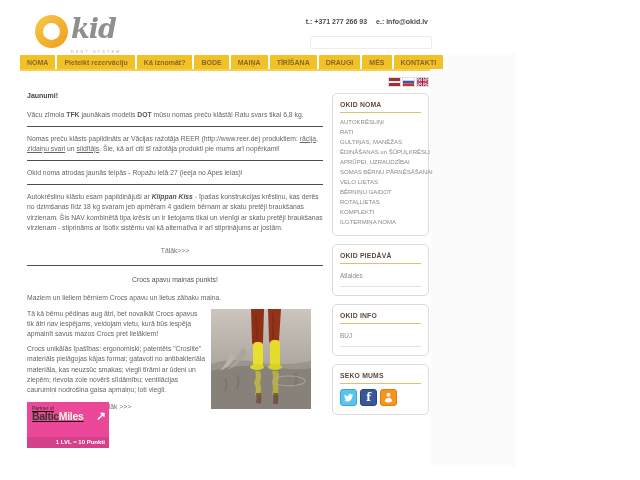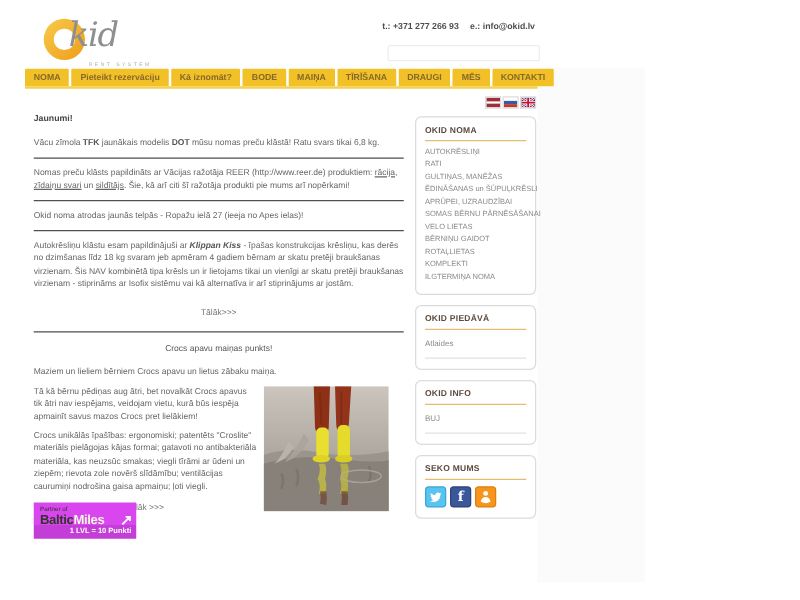--- a/index.html
+++ b/index.html
@@ -4,22 +4,22 @@
 <style>
   html,body{margin:0;padding:0;}
   body{width:640px;height:480px;background:#fff;font-family:"Liberation Sans",sans-serif;position:relative;overflow:hidden;}
   .strip{position:absolute;left:430px;top:54px;width:86px;height:412px;background:#fbfbfb;}
 
   
   .logo{position:absolute;left:35px;top:13px;width:110px;height:40px;cursor:pointer;}
   .logo-o{position:absolute;left:0;top:2px;width:33px;height:33px;border-radius:50%;
           background:linear-gradient(135deg,#f7ca4a,#ee9d1a);}
   .logo-o::after{content:"";position:absolute;left:8px;top:8px;width:17px;height:17px;border-radius:50%;background:#fff;}
-  .logo-kid{position:absolute;left:20px;top:0px;font-family:"DejaVu Serif",serif;font-style:italic;
-            font-size:27px;color:#8f8f8f;letter-spacing:-1px;}
+  .logo-kid{position:absolute;left:36px;top:0px;font-family:"DejaVu Serif",serif;font-style:italic;
+            font-size:27px;color:#8f8f8f;letter-spacing:-1px;font-weight:bold;}
   .logo-tag{position:absolute;left:36px;top:36px;font-size:4px;letter-spacing:2px;color:#b5aba3;}
 
   .contact{position:absolute;top:18px;left:288px;width:140px;text-align:right;font-size:7px;font-weight:bold;color:#4d4d4d;}
   .contact span{margin-left:7px;}
   .search{position:absolute;left:310px;top:36px;width:114px;height:11px;border:1px solid #ededed;border-radius:2px;
           font-size:6px;color:#ddd;padding:0 3px;background:#fff;outline:none;}
 
   
   .nav{position:absolute;left:20px;top:55px;width:410px;display:flex;gap:2px;}
   .tab{background:#f2c127;color:#86692a;font-size:7px;font-weight:bold;padding:4px 7px 3px;
@@ -50,21 +50,21 @@
   .sbox ul{list-style:none;margin:0;padding:0;}
   .sbox li{font-size:6px;color:#8a8a8a;line-height:1.66;white-space:nowrap;cursor:pointer;}
   .sbox.linky li{font-size:6.4px;border-bottom:1px solid #e2e2e2;padding:2px 0 4px;}
   .social{display:flex;gap:3px;margin-top:3px;}
   .icon16{width:15px;height:15px;border-radius:3px;cursor:pointer;display:flex;align-items:center;justify-content:center;}
   .tw{background:#5bc4ee;border:1px solid #35a8dc;}
   .fb{background:#3a579a;border:1px solid #2d4377;color:#fff;font-family:"DejaVu Serif",serif;font-weight:bold;font-size:11px;}
   .dr{background:#f7941e;border:1px solid #dd7f0d;}
 
   
-  .banner{position:absolute;left:27px;top:402px;width:82px;height:29px;background:#d946ef;cursor:pointer;overflow:hidden;}
+  .banner{position:absolute;left:27px;top:402px;width:82px;height:46px;background:#ec4899;cursor:pointer;overflow:hidden;text-decoration:underline;}
   .bm-partner{font-size:5px;color:#2f3327;padding:3px 0 0 5px;}
   .bm-line{padding-left:5px;font-size:10.5px;font-weight:bold;letter-spacing:-.3px;line-height:1.05;}
   .bm-baltic{color:#33362b;}
   .bm-miles{color:#f2f5e2;}
   .bm-arrow{position:absolute;right:3px;top:7px;color:#fff;font-size:12px;font-weight:bold;}
   .bm-points{position:absolute;left:0;bottom:0;width:100%;height:11px;background:rgba(0,0,0,0.10);
              color:#fff;font-size:6px;font-weight:bold;text-align:right;line-height:11px;box-sizing:border-box;padding-right:4px;}
 </style>
 </head>
 <body>

